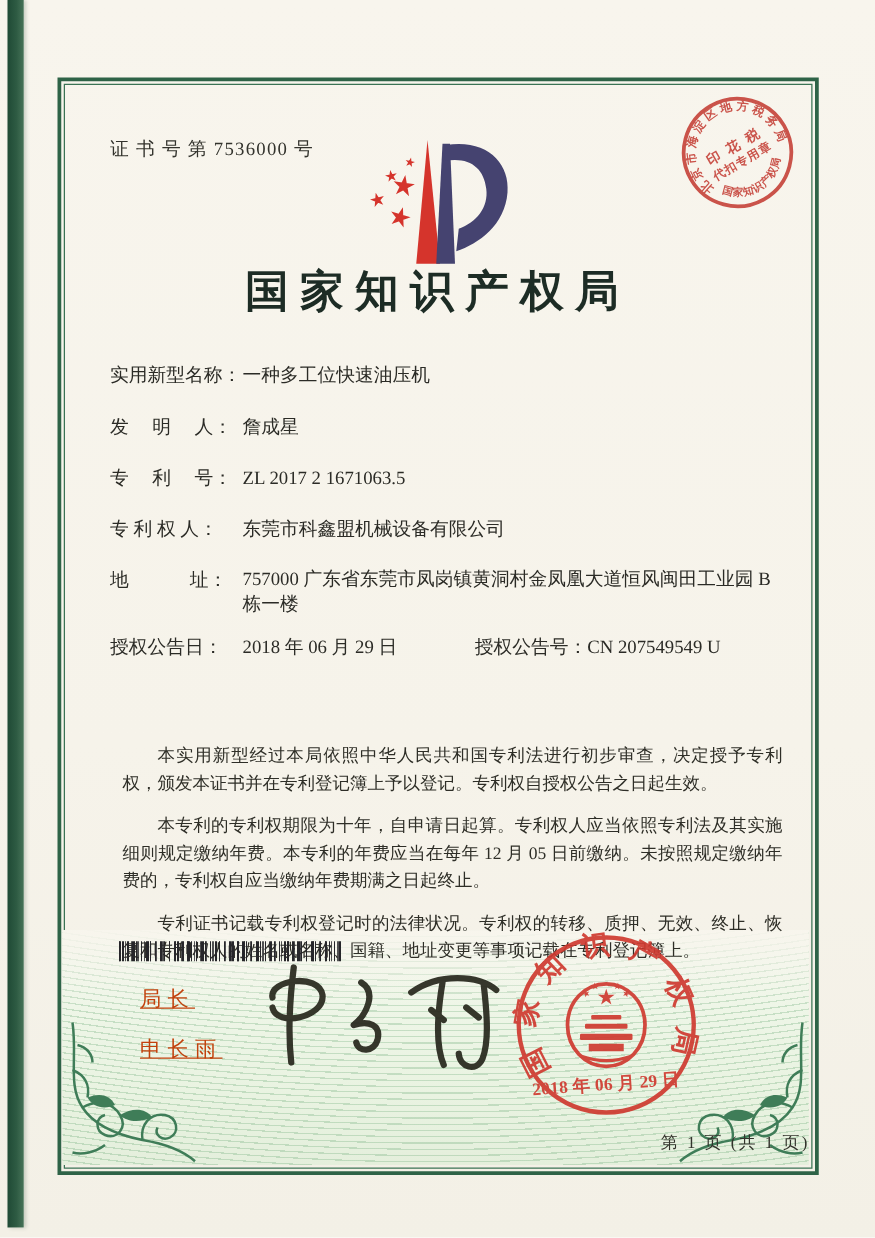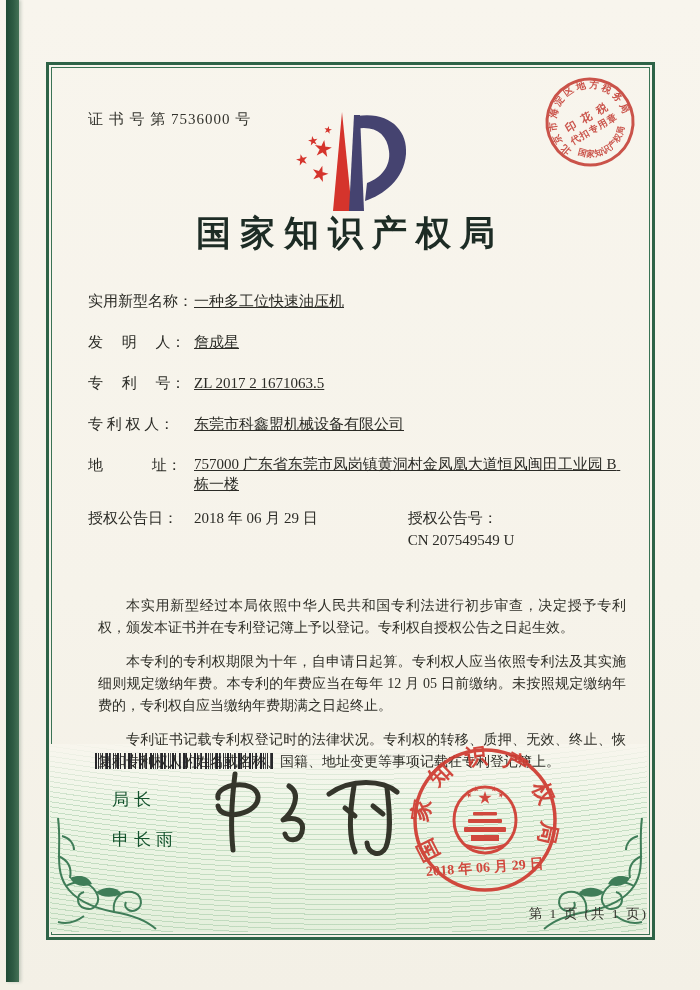--- a/index.html
+++ b/index.html
@@ -34,36 +34,36 @@
     white-space:pre;letter-spacing:1px;text-align:center;
   }
   .logo{position:absolute;left:283px;top:104px;}
   .title{
     position:absolute;left:0;top:210px;width:700px;text-align:center;
     font-size:35px;font-weight:bold;letter-spacing:9px;color:#1d2c25;
   }
   .fields{position:absolute;left:88px;top:290px;width:545px;font-size:15px;color:#2b2b26;}
   .frow{display:flex;margin-bottom:19px;line-height:22px;}
   .flabel{flex:0 0 106px;white-space:pre;}
-  .fvalue{white-space:pre-wrap;max-width:430px;text-decoration:underline;}
+  .fvalue{white-space:pre-wrap;max-width:430px;}
   .addr-row .fvalue{line-height:20px;}
   .grant-row{display:flex;margin-top:0;line-height:22px;}
-  .grant-right{margin-left:90px;display:flex;flex-direction:column;}
+  .grant-right{margin-left:62px;display:flex;}
   .body-text{
     position:absolute;left:86px;top:583px;width:552px;
     font-size:14px;line-height:22px;text-align:justify;color:#2e2e27;
   }
   .body-text p{margin:12px;text-indent:2em;}
   .barcode{
     position:absolute;left:95px;top:753px;width:178px;height:16px;
     background:
       repeating-linear-gradient(90deg,#26262a 0 2px,rgba(0,0,0,0) 2px 3px,#26262a 3px 4px,rgba(0,0,0,0) 4px 7px,#26262a 7px 8px,rgba(0,0,0,0) 8px 11px),
       repeating-linear-gradient(90deg,rgba(40,40,44,.8) 0 1px,rgba(255,255,255,0) 1px 5px);
   }
-  .signer{position:absolute;left:112px;font-size:17px;letter-spacing:5px;color:#14532d;}
+  .signer{position:absolute;left:112px;font-size:17px;letter-spacing:5px;color:#c2410c;text-decoration:underline;}
   .signer-title{top:788px;}
   .signer-name{top:828px;}
   .signature{position:absolute;left:205px;top:758px;}
   .seal{position:absolute;left:405px;top:742px;}
   .tax-stamp{position:absolute;left:538px;top:70px;opacity:.88;}
   .flourish{position:absolute;top:816px;}
   .flourish.fl-left{left:52px;}
   .flourish.fl-right{left:542px;transform:scaleX(-1);}
   .footer{
     position:absolute;left:48px;top:905px;width:600px;text-align:right;

